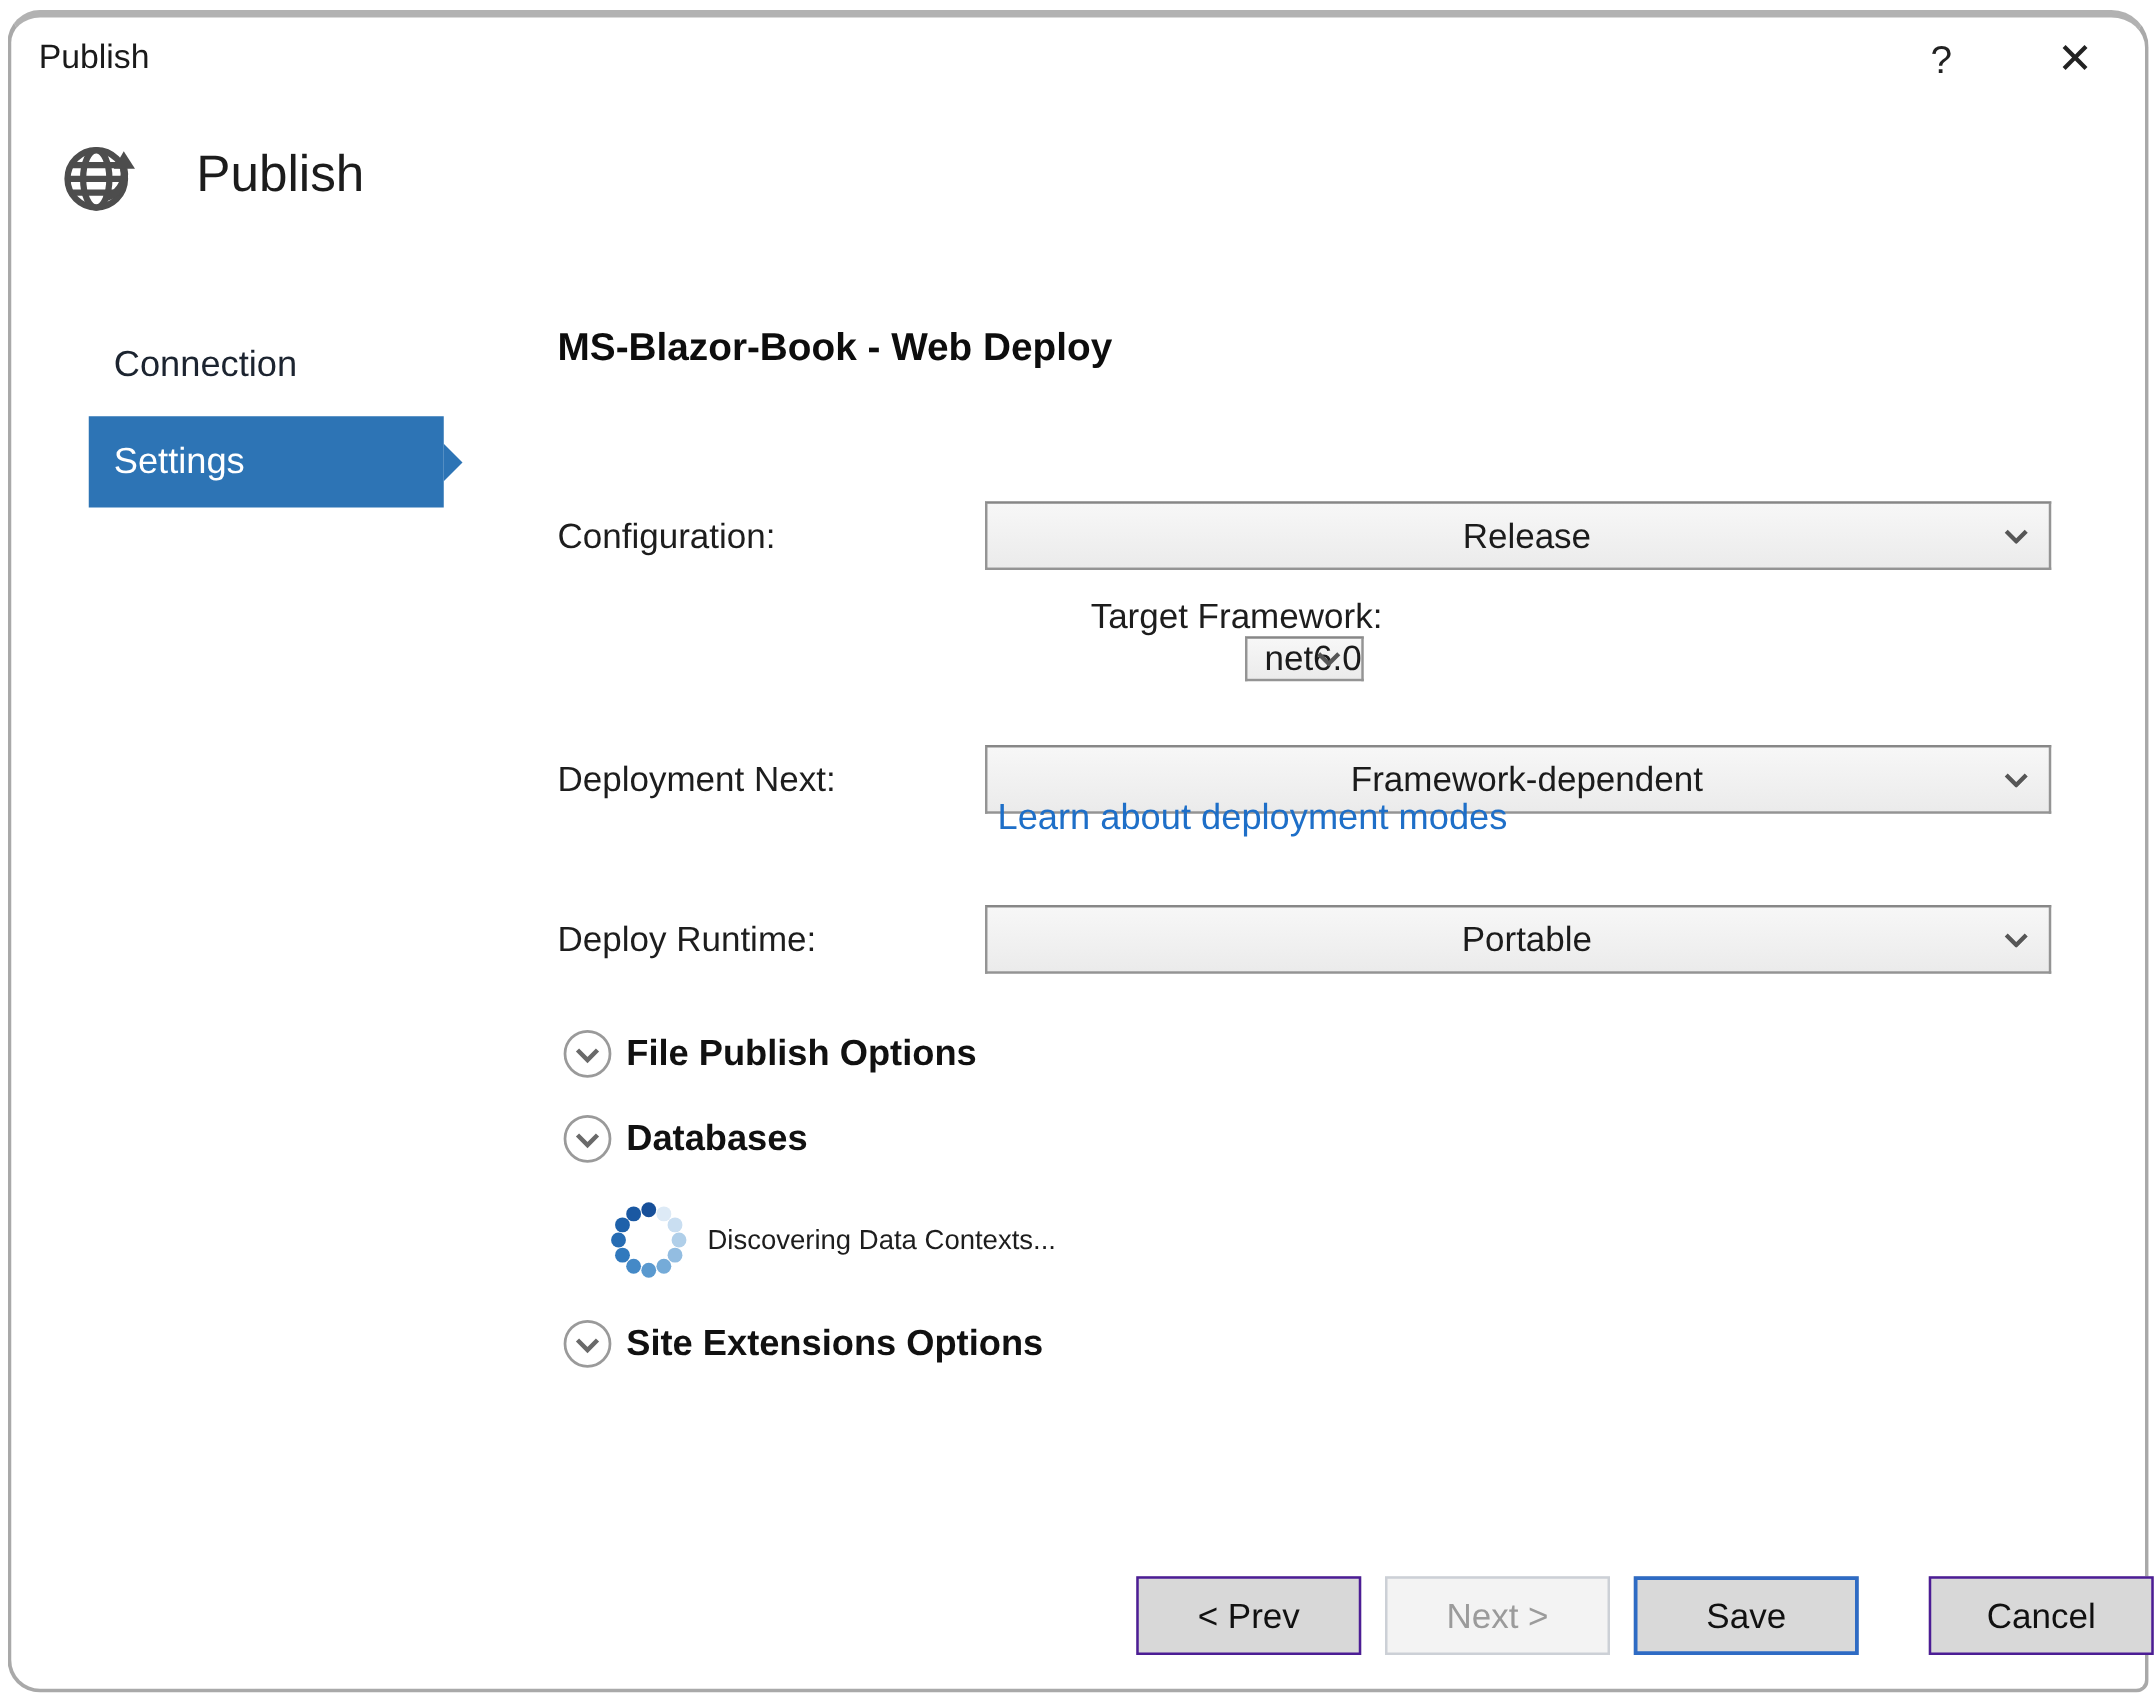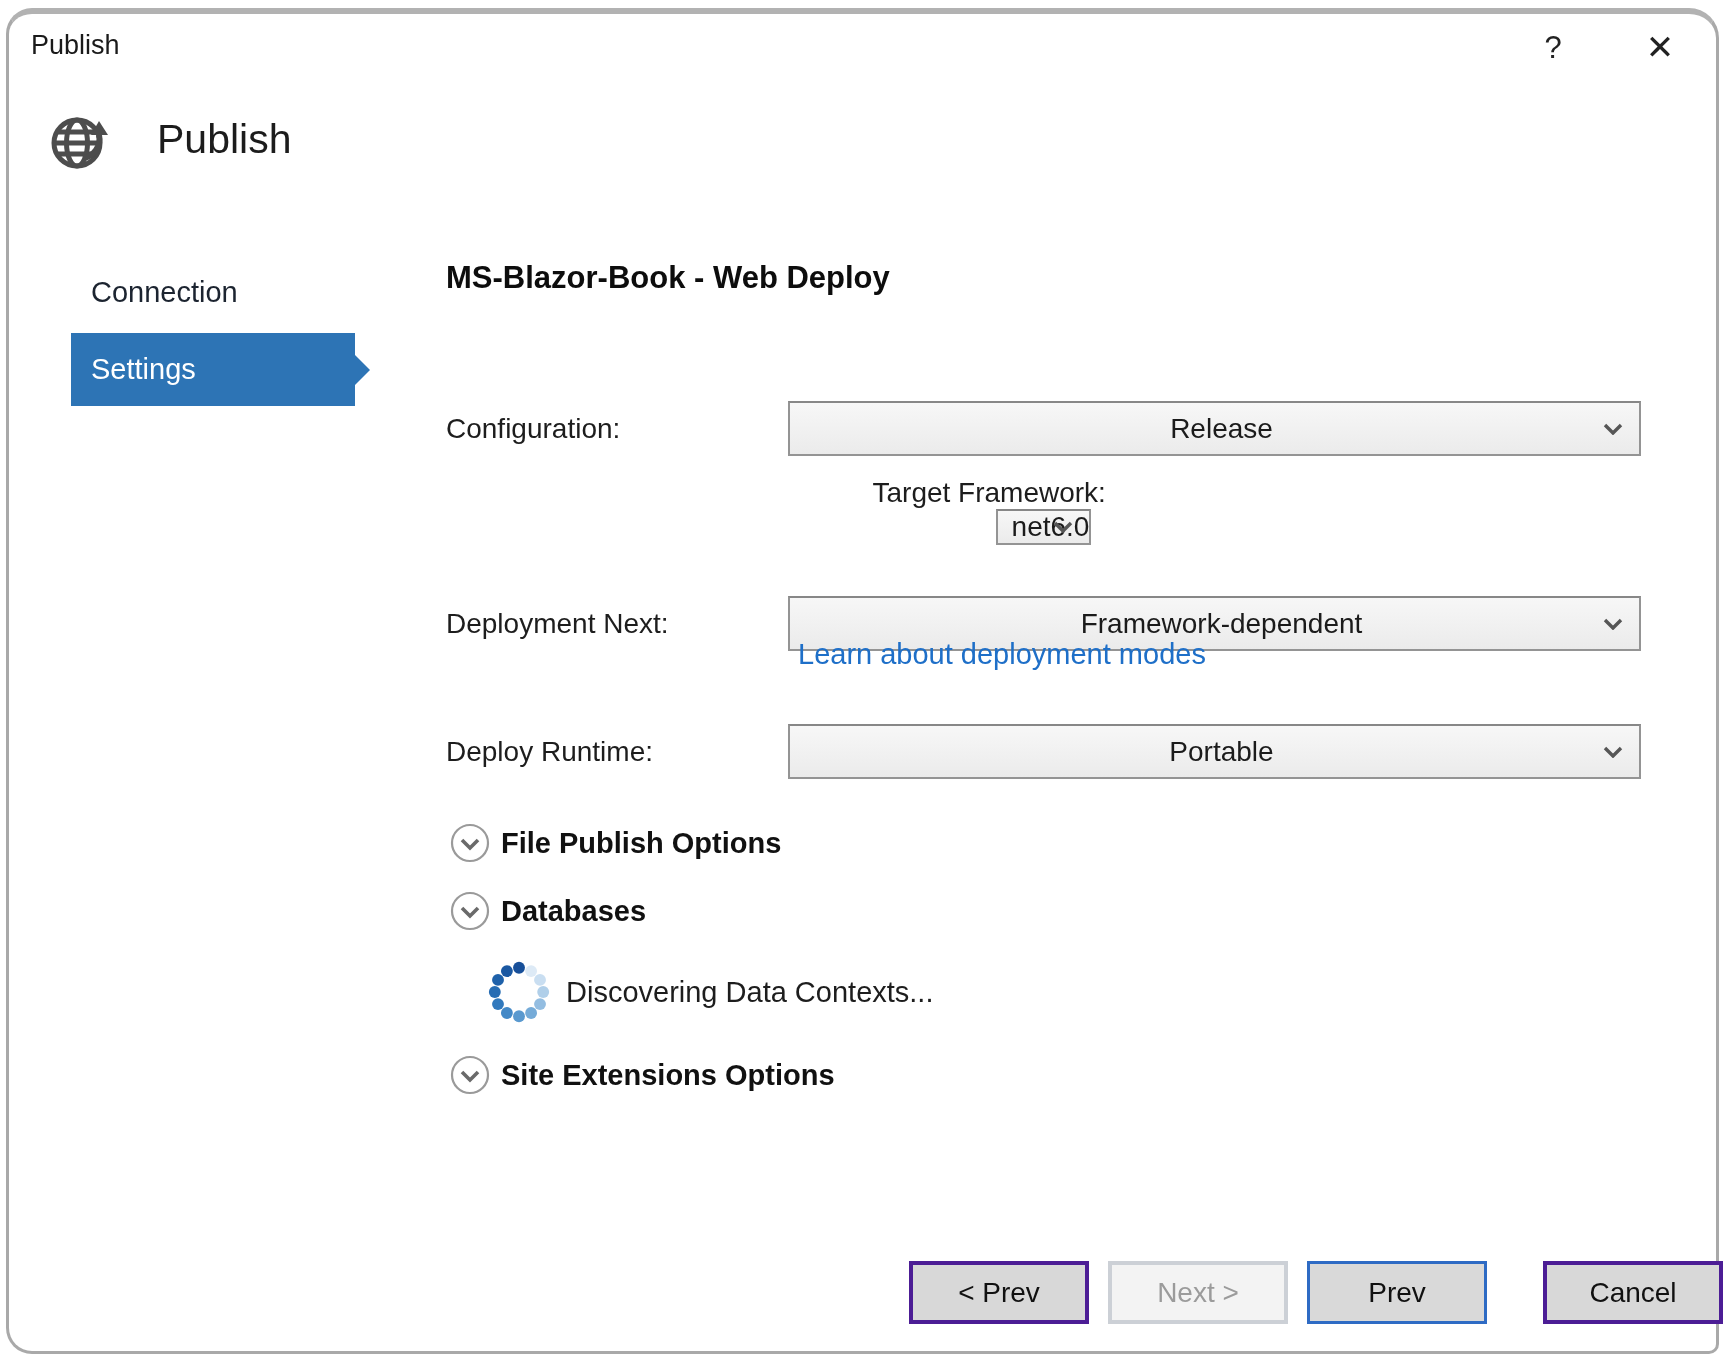--- a/index.html
+++ b/index.html
@@ -57,26 +57,26 @@
 
   .section-row { position:absolute; left:441px; display:flex; align-items:center; gap:11px; cursor:default; }
   .sec-1 { top:809px; }
   .sec-2 { top:877px; }
   .sec-3 { top:1041px; }
   .expander-circle { width:40px; height:40px; flex:none; }
   .section-title { font-size:29px; font-weight:bold; color:#111; }
 
   .spinner-row { position:absolute; left:477px; top:945px; display:flex; align-items:center; }
   .spinner { width:66px; height:66px; flex:none; }
-  .spinner-text { margin-left:14px; font-size:29px; color:#1d1d1d; }
+  .spinner-text { margin-left:14px; font-size:22px; color:#1d1d1d; }
 
   
   .btn {
     position:absolute; top:1247px; width:180px; height:63px;
-    background:#d8d8d8; border:4px solid #4c1d95;
+    background:#d8d8d8; border:2px solid #4c1d95;
     font-size:28px; color:#111; font-family:"Liberation Sans", sans-serif;
     display:flex; align-items:center; justify-content:center; cursor:pointer;
   }
   .btn-prev   { left:900px; }
   .btn-next   { left:1099px; background:#f3f3f3; border-color:#ccd0d6; color:#9b9b9b; cursor:default; }
   .btn-save   { left:1298px; border:3px solid #2e6bc4; background:#d9d9d9; }
   .btn-cancel { left:1534px; }
 </style>
 </head>
 <body>
@@ -186,16 +186,16 @@
   <div class="section-row sec-3">
     <svg class="expander-circle" viewBox="0 0 40 40">
       <circle cx="20" cy="20" r="18" fill="none" stroke="#9a9a9a" stroke-width="2.2"></circle>
       <polyline points="12,17 20,25 28,17" fill="none" stroke="#6a6a6a" stroke-width="3.6"></polyline>
     </svg>
     <span class="section-title">Site Extensions Options</span>
   </div>
 
   <button class="btn btn-prev">&lt; Prev</button>
   <button class="btn btn-next" disabled="">Next &gt;</button>
-  <button class="btn btn-save">Prev</button>
+  <button class="btn btn-save">Save</button>
   <button class="btn btn-cancel">Cancel</button>
 
 </div>
 
 </body></html>

